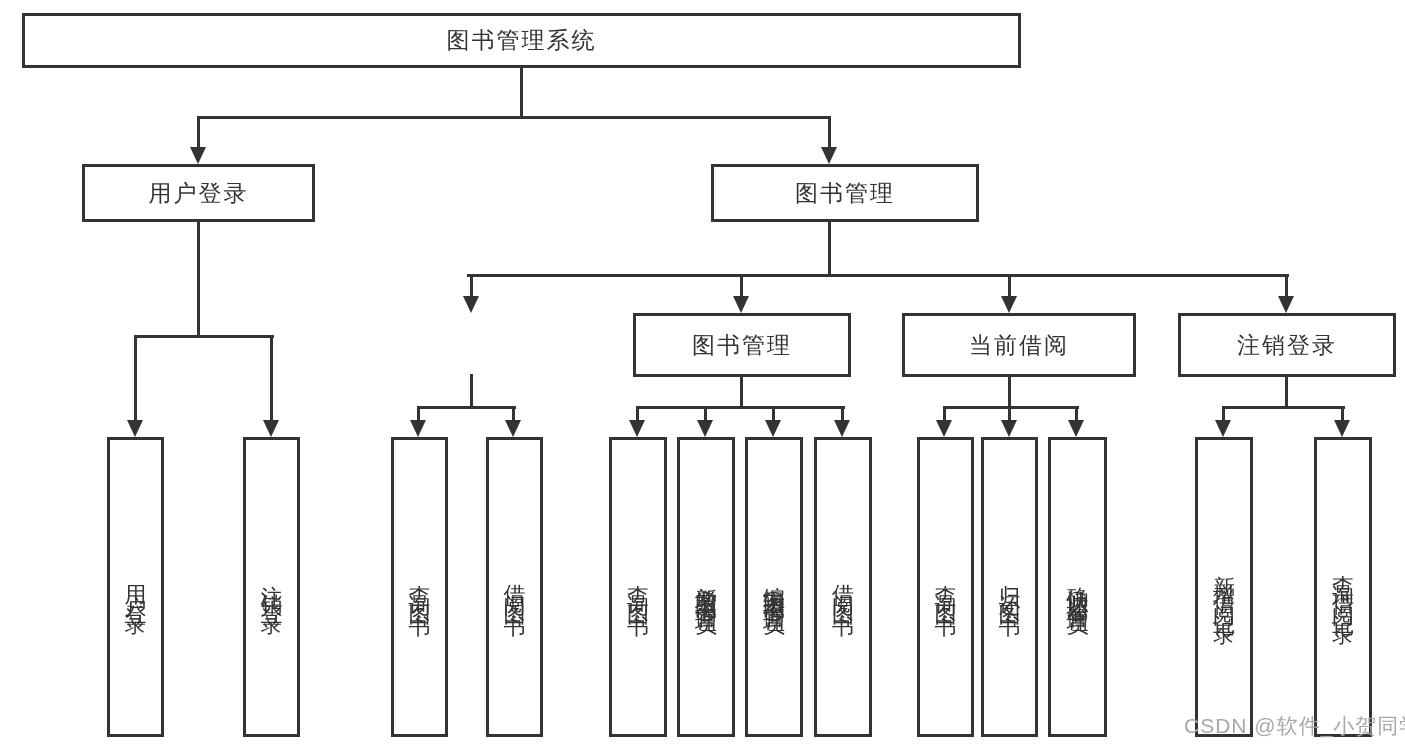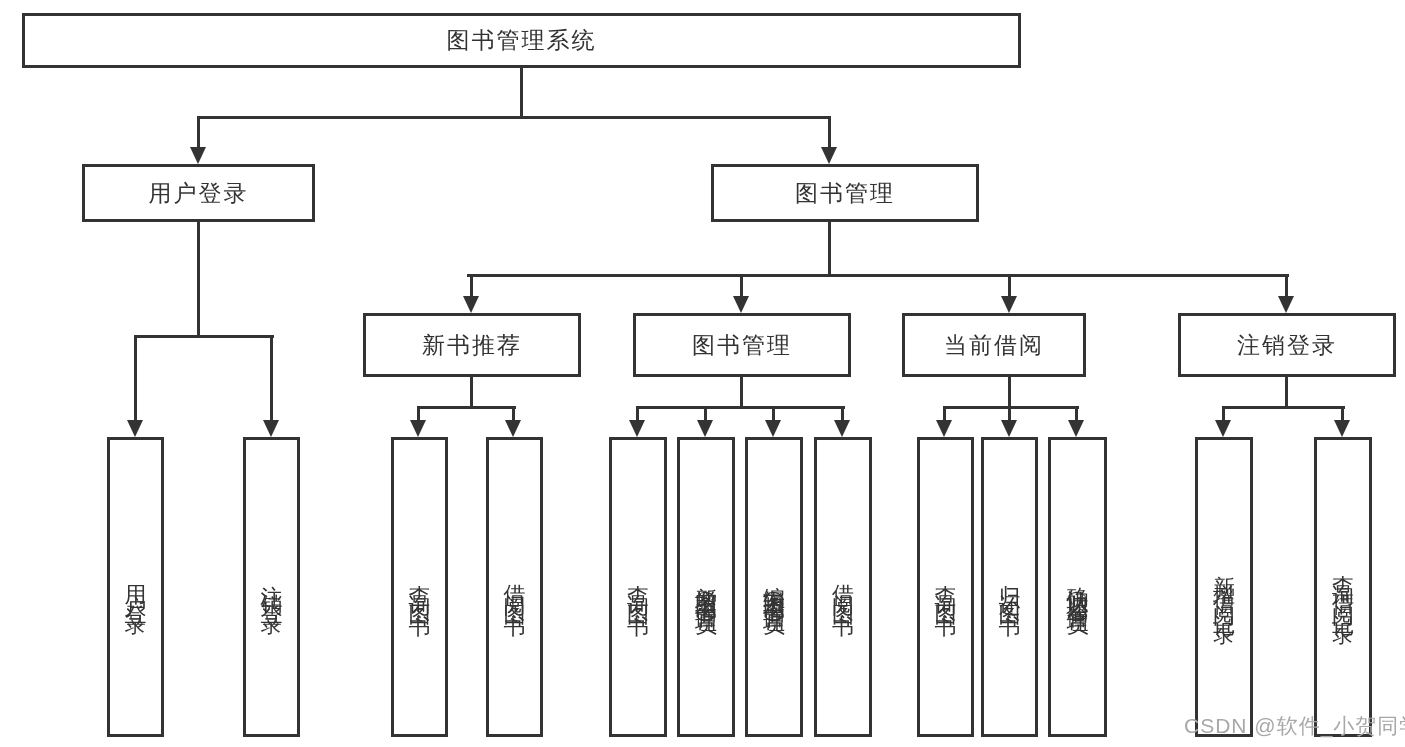--- a/index.html
+++ b/index.html
@@ -40,21 +40,21 @@
     font-size:21px; color:#a8a8a8; letter-spacing:1px;
     white-space:nowrap;
   }
 
   
   #b-root    { left:22px;  top:13px;  width:999px; height:55px; }
   #b-login   { left:82px;  top:164px; width:233px; height:58px; }
   #b-mgmt    { left:711px; top:164px; width:268px; height:58px; }
   #b-rec     { left:363px; top:313px; width:218px; height:64px; }
   #b-borrow  { left:633px; top:313px; width:218px; height:64px; }
-  #b-current { left:902px; top:313px; width:184px; height:64px; }
+  #b-current { left:902px; top:313px; width:234px; height:64px; }
   #b-record  { left:1178px;top:313px; width:218px; height:64px; }
 
   #l-ulogin { left:107px;  width:57px; }
   #l-logout { left:243px;  width:57px; }
   #l-g1a    { left:391px;  width:57px; }
   #l-g1b    { left:486px;  width:57px; }
   #l-g2a    { left:609px;  width:58px; }
   #l-g2b    { left:677px;  width:58px; }
   #l-g2c    { left:745px;  width:58px; }
   #l-g2d    { left:814px;  width:58px; }
@@ -151,21 +151,20 @@
   <div class="hline" id="h-l3"></div>
   <div class="vline" id="v-t1"></div>
   <div class="vline" id="v-t2"></div>
   <div class="vline" id="v-t3"></div>
   <div class="vline" id="v-t4"></div>
   <div class="arrow" id="a-t1"></div>
   <div class="arrow" id="a-t2"></div>
   <div class="arrow" id="a-t3"></div>
   <div class="arrow" id="a-t4"></div>
 
-  <div class="box" id="b-rec">新书推荐</div>
   <div class="box" id="b-borrow">图书管理</div>
   <div class="box" id="b-current">当前借阅</div>
   <div class="box" id="b-record">注销登录</div>
 
   <div class="vline" id="v-rec-down"></div>
   <div class="vline" id="v-borrow-down"></div>
   <div class="vline" id="v-current-down"></div>
   <div class="vline" id="v-record-down"></div>
   <div class="hline" id="h-g1"></div>
   <div class="hline" id="h-g2"></div>

